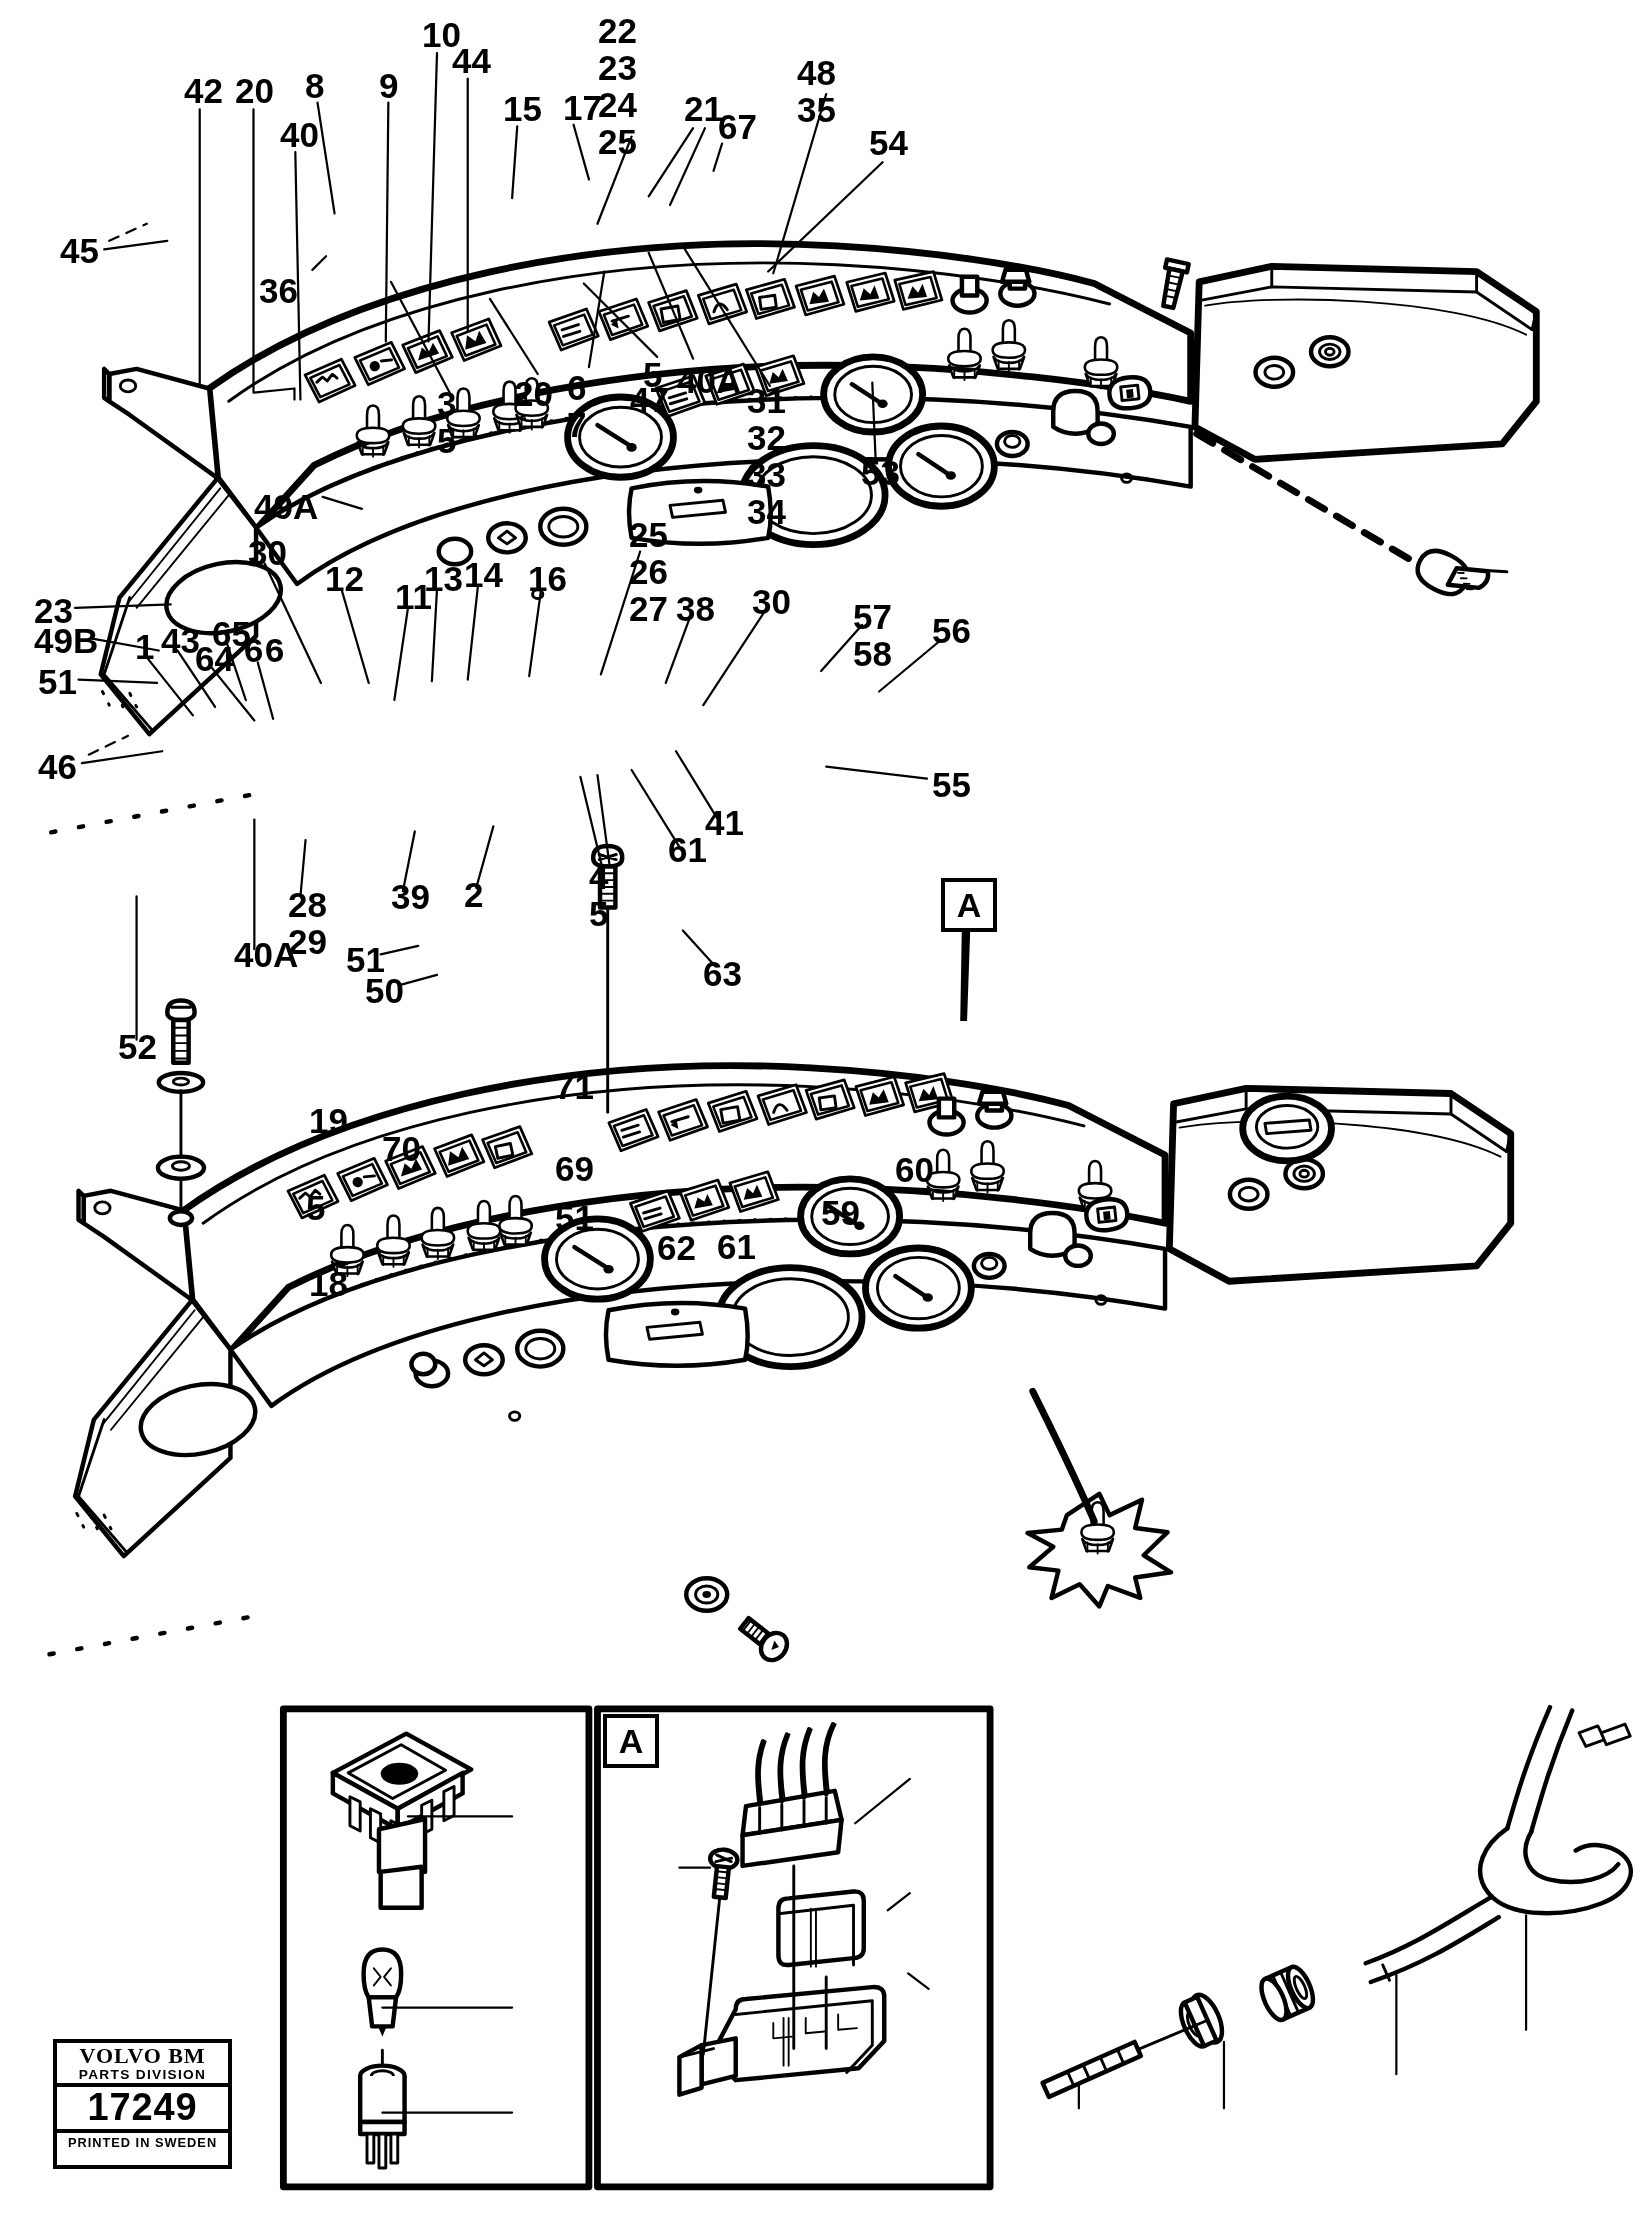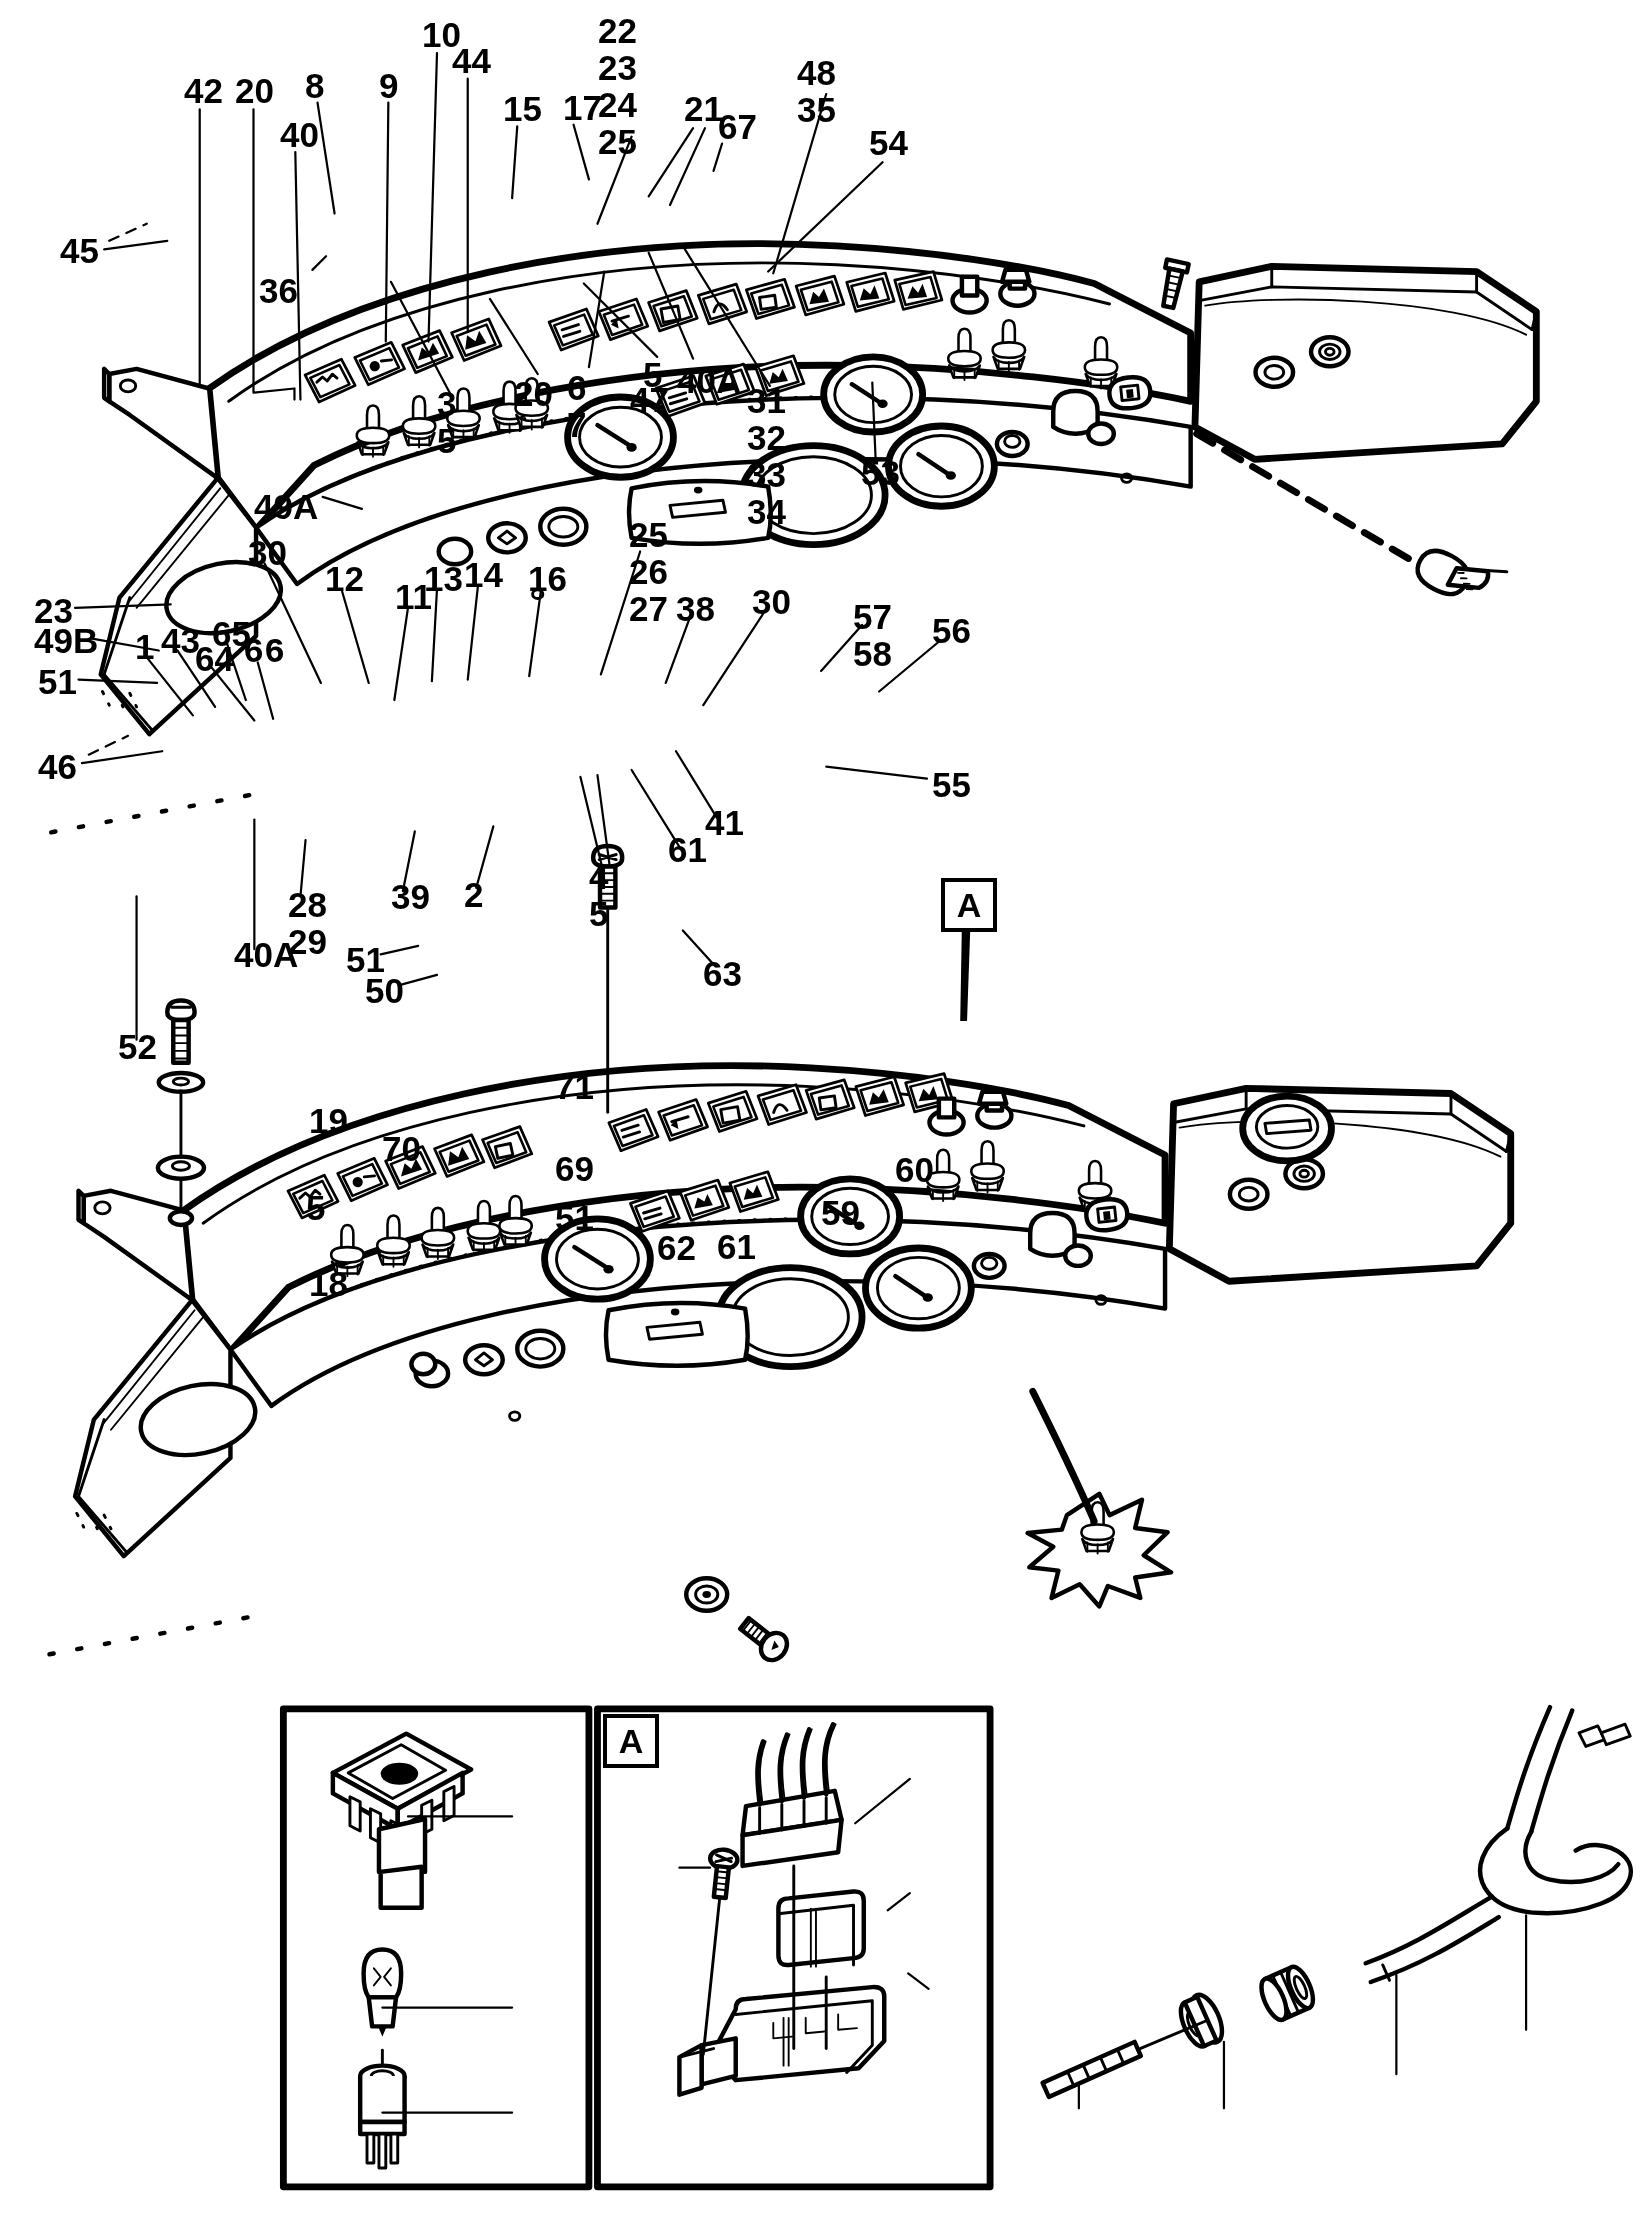--- a/index.html
+++ b/index.html
@@ -792,20 +792,30 @@
         <path d="M1264,2442 L1264,2470"></path>
       </g>
     </g>
 
   </svg>
 
   <div class="boxref" id="ref-a-top" style="left:941px;top:878px;width:48px;height:46px;line-height:46px;">A</div>
 
   <div class="boxref" id="ref-a-inset" style="left:603px;top:1714px;width:48px;height:46px;line-height:46px;">A</div>
 
+  <div id="titleblock">
+    <div id="tb-brandwrap">
+      <div id="tb-brand">VOLVO BM</div>
+      <div id="tb-div">PARTS DIVISION</div>
+    </div>
+    <div id="tb-numwrap">
+      <div id="tb-num">17249</div>
+    </div>
+    <div id="tb-printed">PRINTED IN SWEDEN</div>
+  </div>
 
   <div id="callout-layer">
       <div class="callout" style="left: 184px; top: 73px;">42</div>
       <div class="callout" style="left: 235px; top: 73px;">20</div>
       <div class="callout" style="left: 305px; top: 68px;">8</div>
       <div class="callout" style="left: 379px; top: 68px;">9</div>
       <div class="callout" style="left: 422px; top: 17px;">10</div>
       <div class="callout" style="left: 452px; top: 43px;">44</div>
       <div class="callout" style="left: 280px; top: 117px;">40</div>
       <div class="callout" style="left: 503px; top: 91px;">15</div>

